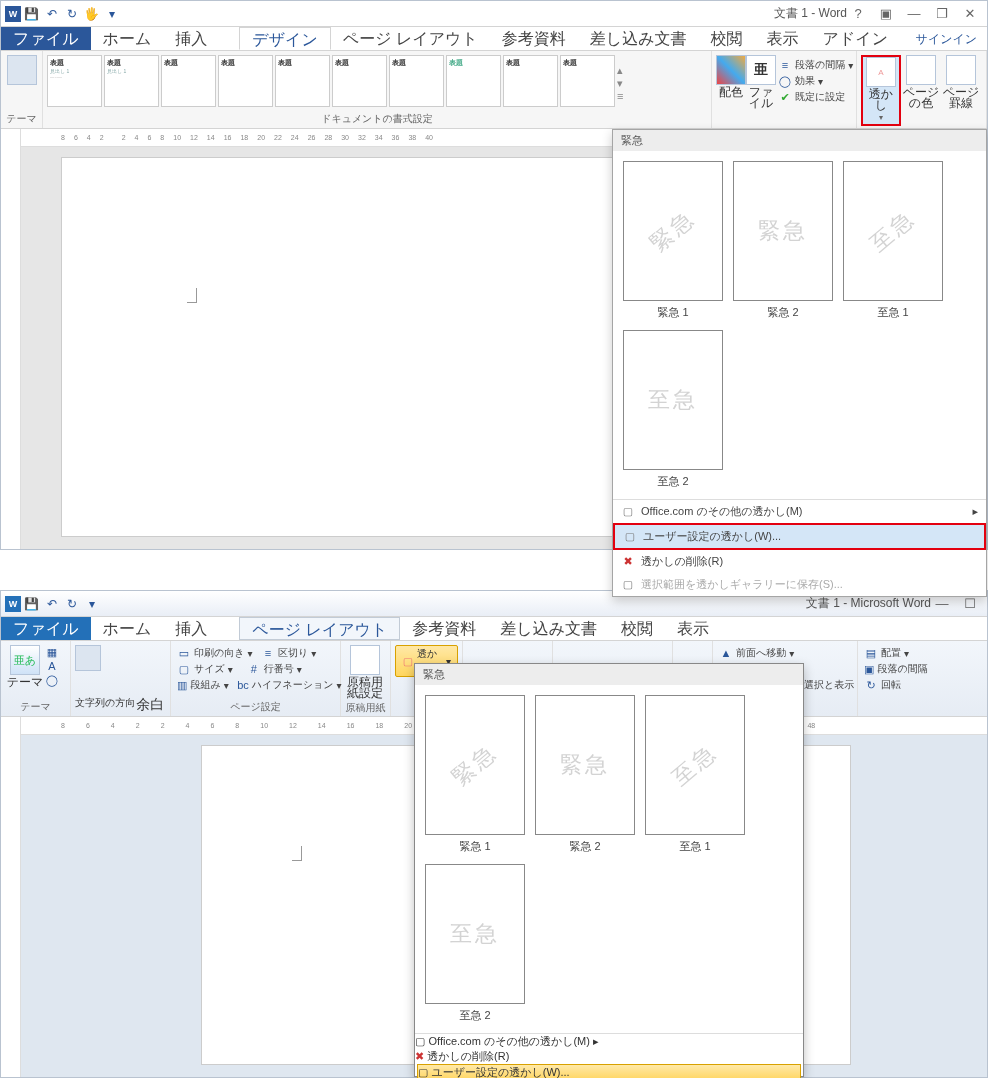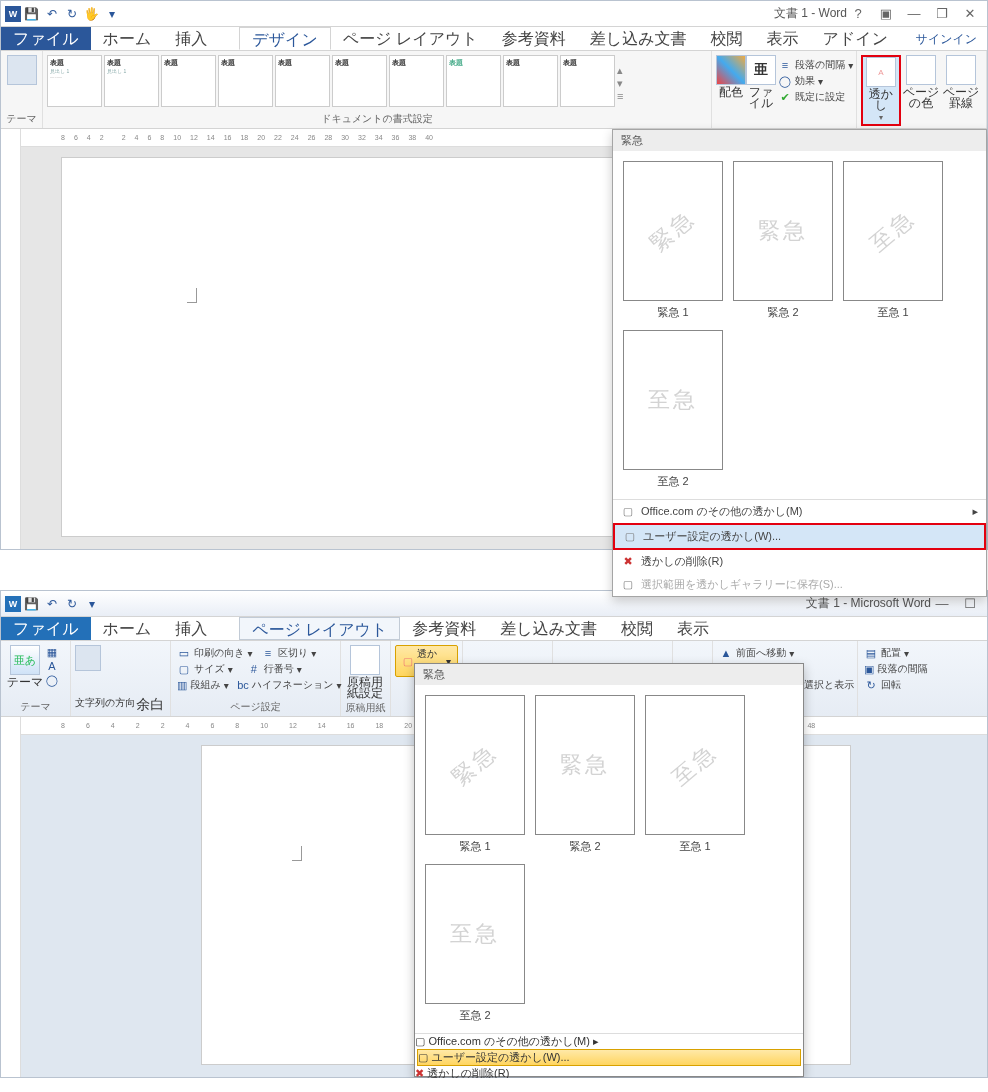--- a/index.html
+++ b/index.html
@@ -487,28 +487,28 @@
             </div>
           <div class="thumb-lbl">至急 2</div>
         </div>
       </div>
       <div class="menu" style="border-top:1px solid #ddd">
         <div class="menu-item">
           <span class="mi-icn">▢</span>
           <span>Office.com のその他の透かし(M)</span>
           <span style="margin-left:auto">▸</span>
         </div>
+        <div class="menu-item">
+          <span class="mi-icn" style="color:#c33">✖</span>
+          <span>透かしの削除(R)</span>
+        </div>
         <div class="menu-item hot highlight-red">
           <span class="mi-icn">▢</span>
           <span>ユーザー設定の透かし(W)...</span>
         </div>
-        <div class="menu-item">
-          <span class="mi-icn" style="color:#c33">✖</span>
-          <span>透かしの削除(R)</span>
-        </div>
         <div class="menu-item disabled">
           <span class="mi-icn">▢</span>
           <span>選択範囲を透かしギャラリーに保存(S)...</span>
         </div>
       </div>
     </div>
   </div>
 </div>
 
 </body></html>

